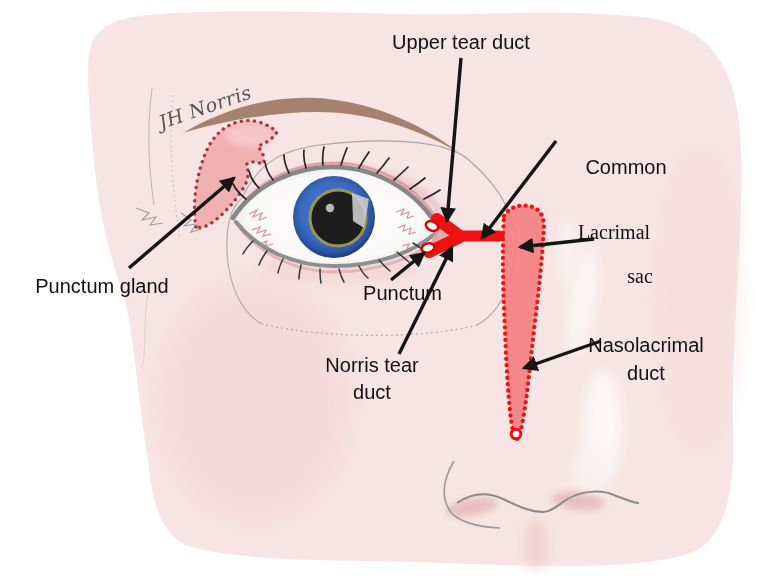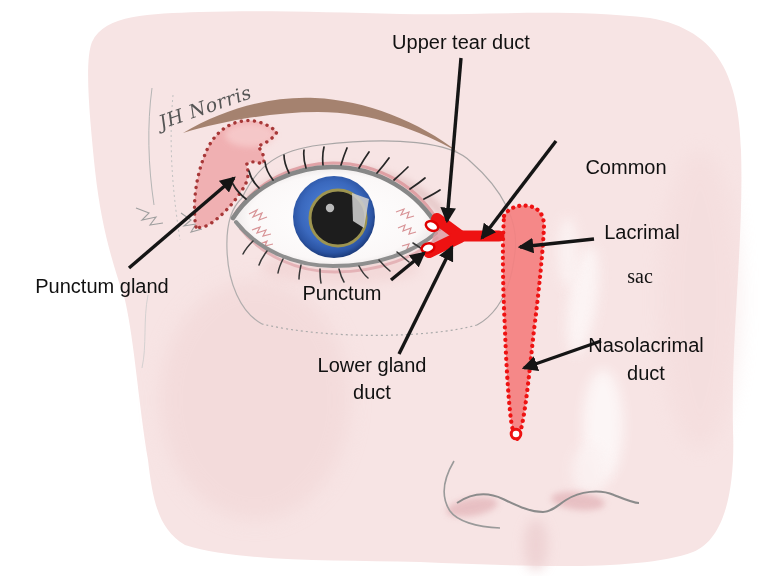--- a/index.html
+++ b/index.html
@@ -136,22 +136,22 @@
     <path d="M129,268 L234,178" marker-end="url(#ah)"></path>
     <path d="M391,280 L424,253" marker-end="url(#ah)"></path>
     <path d="M399,354 L452,247" marker-end="url(#ah)"></path>
   </g>
 </svg>
 
   <div class="sig">JH Norris</div>
 
   <div class="lbl" style="left:341px;top:27px;width:240px;">Upper tear duct</div>
   <div class="lbl" style="left:526px;top:116px;margin-top:36px;">Common</div>
-  <div class="lbl" style="left:542px;top:217px;">Lacrimal</div>
+  <div class="lbl" style="left:514px;top:217px;font-family:Liberation Serif, serif;">Lacrimal</div>
   <div class="lbl" style="left:540px;top:261px;font-family:Liberation Serif, serif;">sac</div>
   <div class="lbl" style="left:521px;top:330px;width:250px;">Nasolacrimal</div>
   <div class="lbl" style="left:546px;top:358px;">duct</div>
   <div class="lbl" style="left:2px;top:271px;">Punctum gland</div>
-  <div class="lbl" style="left:242px;top:278px;">Punctum</div>
-  <div class="lbl" style="left:272px;top:350px;">Lower gland</div>
+  <div class="lbl" style="left:242px;top:278px;text-align:right;">Punctum</div>
+  <div class="lbl" style="left:272px;top:350px;">Norris tear</div>
   <div class="lbl" style="left:272px;top:377px;">duct</div>
 
 </div>
 
 </body></html>

